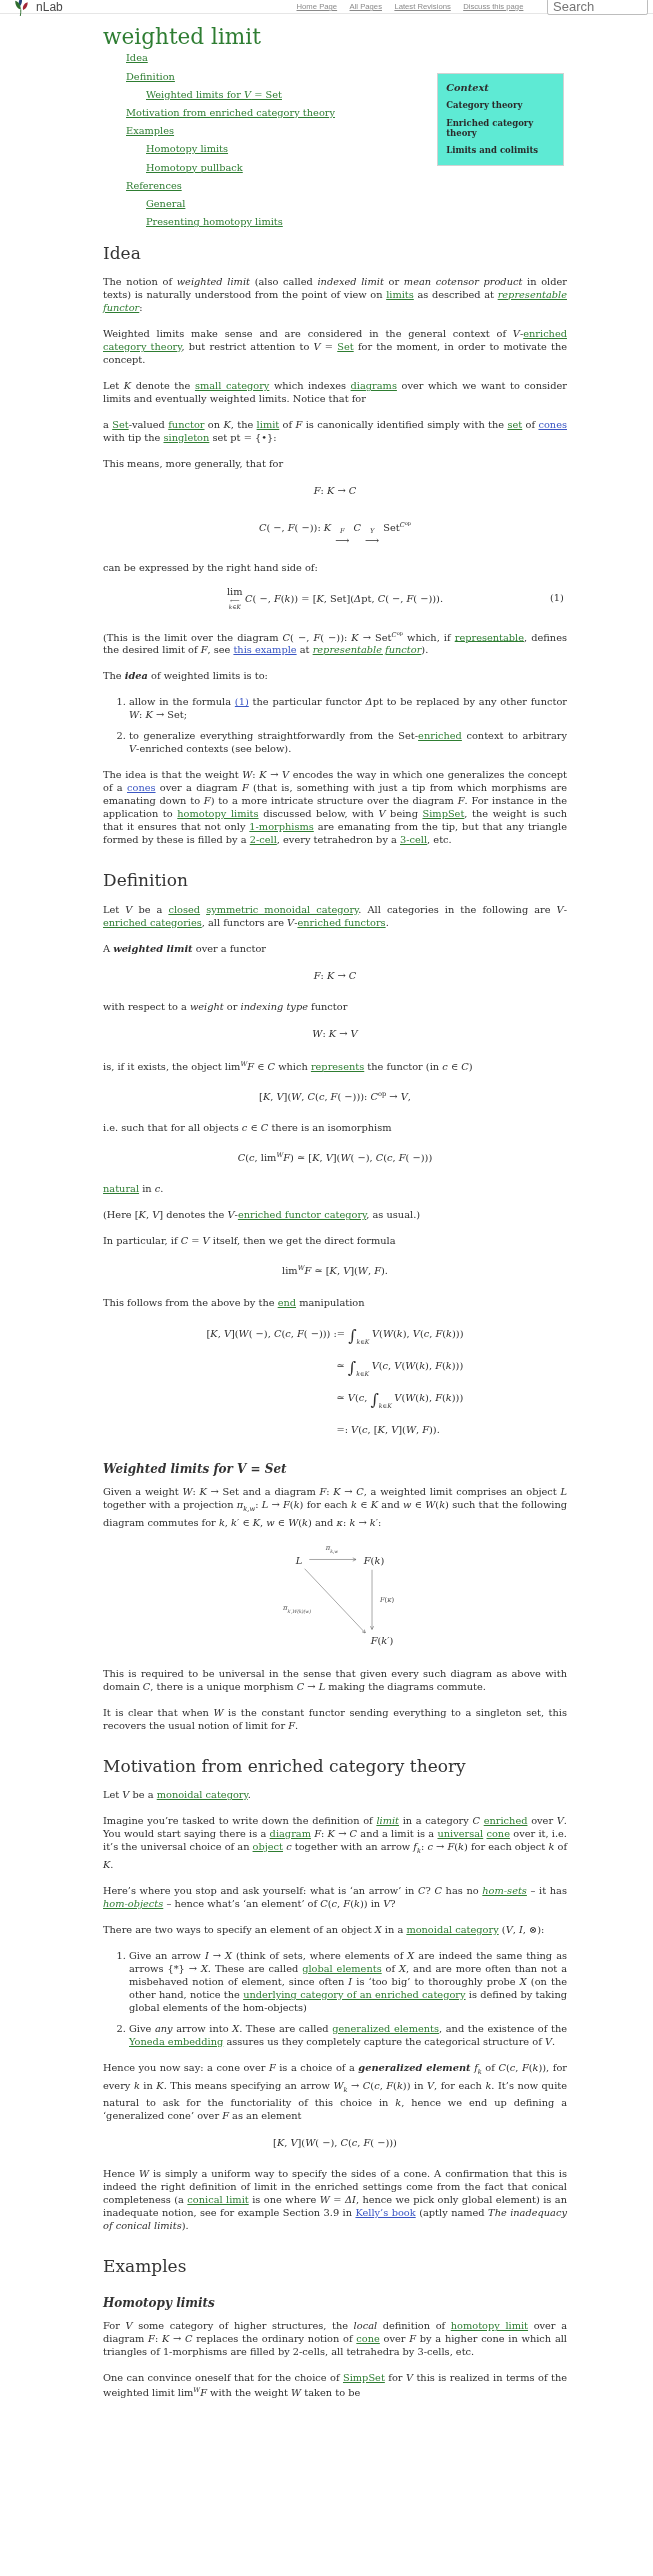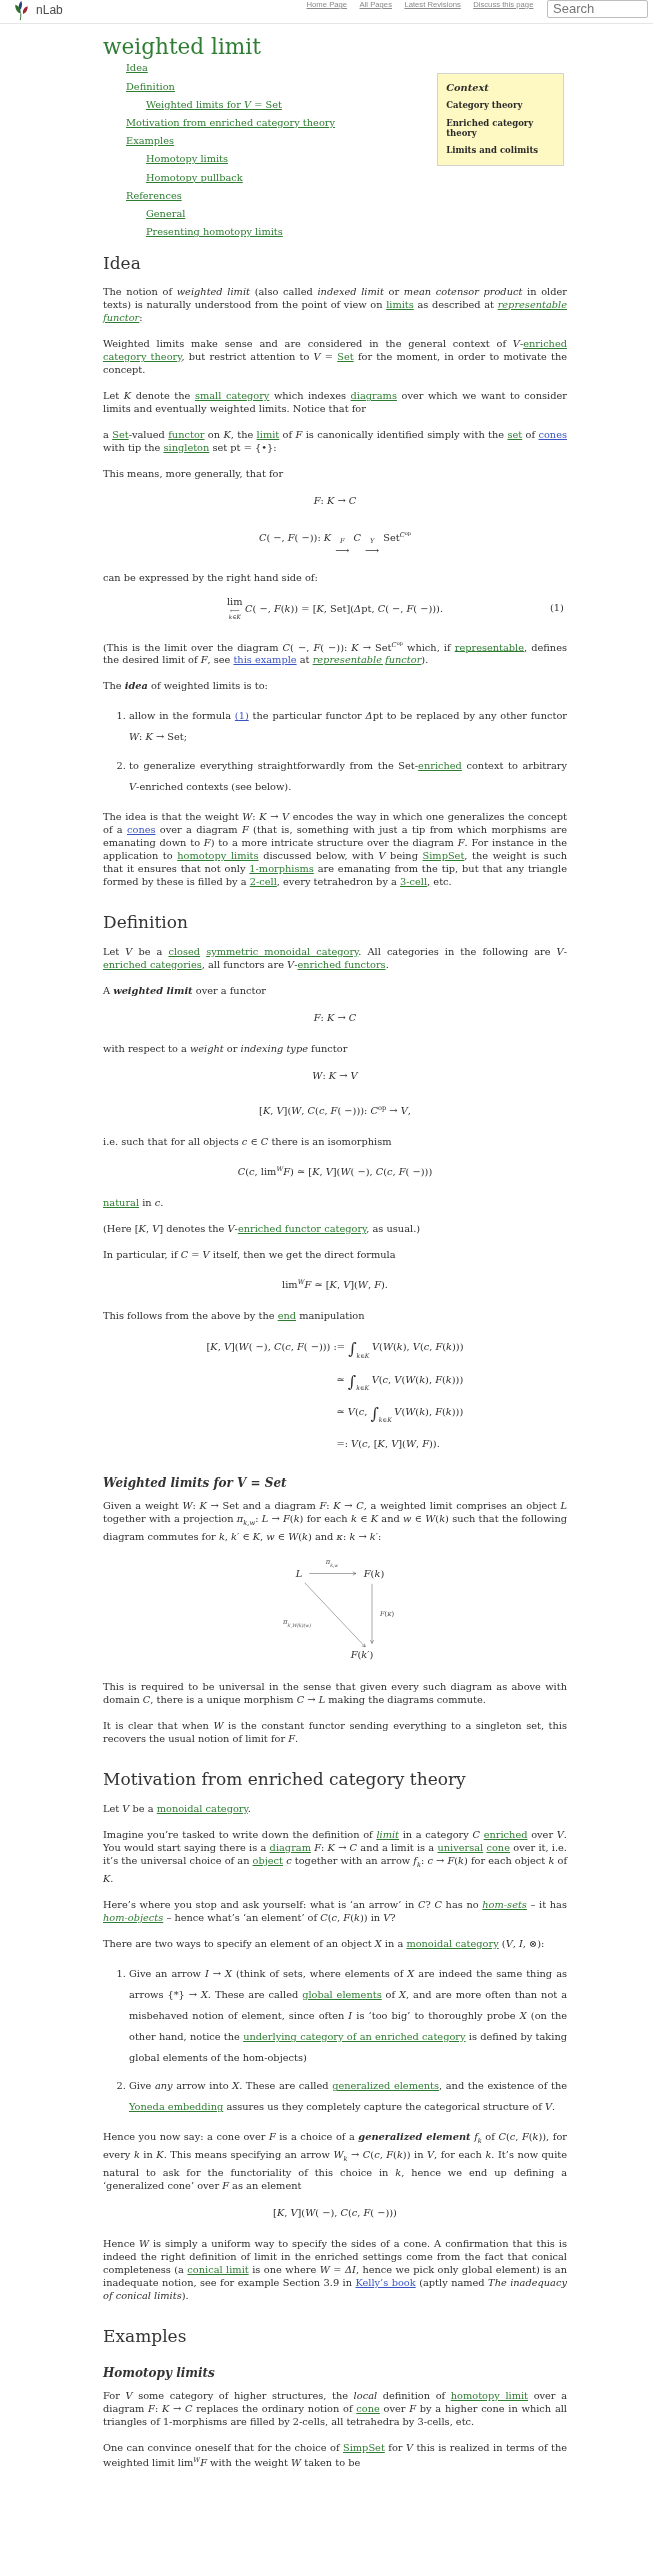--- a/index.html
+++ b/index.html
@@ -1,22 +1,22 @@
 <!DOCTYPE html>
 <html style="font-size:8.2px"><head>
 <meta charset="utf-8">
 <style>
   html,body{margin:0;padding:0;height:3091px;overflow:hidden;background:#fff;}
   body{width:653px;position:relative;font-family:"DejaVu Serif","DejaVu Sans",serif;color:#2e2e2e;}
   a{text-decoration:underline;cursor:pointer;}
   .lnk-wiki{color:#2e7d32;}
   .lnk-ext{color:#3a56c4;}
   
-  .site-header{height:24px;border-bottom:0.5px solid #e6e6e6;display:flex;align-items:flex-start;
-    padding:0 5.2px 0 12.4px;box-sizing:border-box;font-family:"Liberation Sans",sans-serif;}
+  .site-header{height:14px;border-bottom:0.5px solid #e6e6e6;display:flex;align-items:center;
+    padding:0 5.2px 0 12.4px;box-sizing:border-box;font-family:"Liberation Sans",sans-serif;gap:10px;}
   .logo{display:flex;align-items:center;gap:5.2px;text-decoration:none;}
   .logo-text{font-size:12px;color:#4a4a4a;}
   .top-nav{margin-left:auto;display:flex;gap:12.4px;align-items:center;}
   .top-nav a{color:#8a8a8a;font-size:7.7px;}
   .search-box input{width:101px;height:17.5px;border:0.5px solid #bdbdbd;border-radius:2.1px;
     padding:0 5.2px;font-size:13px;color:#333;margin-left:13.4px;box-sizing:border-box;
     font-family:"Liberation Sans",sans-serif;outline:none;}
   
   h1.page-title{font-size:21.6px;color:#2e7d32;font-weight:normal;margin:10.3px 0 3.1px 103px;}
   .content{margin-left:103px;width:464px;}
@@ -25,33 +25,33 @@
   h3.subsec{font-size:12px;font-style:italic;font-weight:bold;margin:19.6px 0 9.3px;color:#333;}
   p.para{font-size:9.8px;line-height:13px;text-align:justify;margin:0 0 13px;}
   
   .toc{margin:0 0 5.2px;}
   .toc-item{font-size:9.8px;margin-bottom:7.2px;}
   .toc-item.ind0{padding-left:23px;}
   .toc-item.ind1{padding-left:43px;}
   .toc-item a{color:#2e7d32;}
   
   .ctx{position:absolute;left:437px;top:73px;width:127px;border:0.5px solid #d2d2d2;
-    padding:7.7px 8.2px 3.1px;box-sizing:border-box;background:#fef9c3;}
+    padding:7.7px 8.2px 3.1px;box-sizing:border-box;background:#5eead4;}
   .ctx-title{font-style:italic;font-weight:bold;font-size:9.8px;margin-bottom:7.7px;}
   .ctx a{display:block;color:#2b2b2b;font-weight:bold;font-size:8.5px;text-decoration:none;margin-bottom:7.2px;}
   
   .math{position:relative;text-align:center;font-size:9.8px;line-height:16.5px;margin:4.1px 0 15.5px;}
   .eqnum{position:absolute;right:3.1px;top:3.1px;color:#333;}
   .mathlines{text-align:center;margin:6.2px 0 16.5px;font-size:9.8px;}
   .ml-inner{display:inline-block;text-align:left;}
   .ml-line{line-height:24px;}
   .ml-line.indent{padding-left:130px;}
   
   ol.blk{margin:0 0 13px;padding-left:26px;}
-  ol.blk li{margin-bottom:7.7px;font-size:9.8px;line-height:21px;text-align:justify;}
+  ol.blk li{margin-bottom:7.7px;font-size:9.8px;line-height:13px;text-align:justify;}
   
   .seg-i{font-style:italic;}
   .seg-bi{font-weight:bold;font-style:italic;}
   .seg-m{font-style:italic;}
   .seg-sup{font-size:68%;vertical-align:super;}
   .seg-supm{font-size:68%;vertical-align:super;font-style:italic;}
   .seg-supsup{font-size:52%;vertical-align:1.15em;}
   .seg-subi{font-size:68%;vertical-align:sub;font-style:italic;}
   .seg-int{font-size:16px;vertical-align:-3.6px;}
   .seg-isub{font-size:6.2px;font-style:italic;vertical-align:-7.2px;margin-right:2.6px;}
@@ -143,20 +143,21 @@
         <li><span>allow in the formula </span><a href="#" class="lnk-ext">(1)</a><span> the particular functor </span><span class="seg-m">Δ</span><span>pt to be replaced by any other functor </span><span class="seg-m">W</span><span>: </span><span class="seg-m">K</span><span> → Set;</span></li>
         <li><span>to generalize everything straightforwardly from the Set-</span><a href="#" class="lnk-wiki">enriched</a><span> context to arbitrary </span><span class="seg-m">V</span><span>-enriched contexts (see below).</span></li>
       </ol>
       <p class="para"><span>The idea is that the weight </span><span class="seg-m">W</span><span>: </span><span class="seg-m">K</span><span> → </span><span class="seg-m">V</span><span> encodes the way in which one generalizes the concept of a </span><a href="#" class="lnk-ext">cones</a><span> over a diagram </span><span class="seg-m">F</span><span> (that is, something with just a tip from which morphisms are emanating down to </span><span class="seg-m">F</span><span>) to a more intricate structure over the diagram </span><span class="seg-m">F</span><span>. For instance in the application to </span><a href="#" class="lnk-wiki">homotopy limits</a><span> discussed below, with </span><span class="seg-m">V</span><span> being </span><a href="#" class="lnk-wiki">SimpSet</a><span>, the weight is such that it ensures that not only </span><a href="#" class="lnk-wiki">1-morphisms</a><span> are emanating from the tip, but that any triangle formed by these is filled by a </span><a href="#" class="lnk-wiki">2-cell</a><span>, every tetrahedron by a </span><a href="#" class="lnk-wiki">3-cell</a><span>, etc.</span></p>
       <h2 class="sec"><span>Definition</span></h2>
       <p class="para"><span>Let </span><span class="seg-m">V</span><span> be a </span><a href="#" class="lnk-wiki">closed</a><span> </span><a href="#" class="lnk-wiki">symmetric monoidal category</a><span>. All categories in the following are </span><span class="seg-m">V</span><span>-</span><a href="#" class="lnk-wiki">enriched categories</a><span>, all functors are </span><span class="seg-m">V</span><span>-</span><a href="#" class="lnk-wiki">enriched functors</a><span>.</span></p>
       <p class="para"><span>A </span><span class="seg-bi">weighted limit</span><span> over a functor</span></p>
       <div class="math"><span class="seg-m">F</span><span class="seg-r">: </span><span class="seg-m">K</span><span class="seg-r"> → </span><span class="seg-m">C</span></div>
       <p class="para"><span>with respect to a </span><span class="seg-i">weight</span><span> or </span><span class="seg-i">indexing type</span><span> functor</span></p>
       <div class="math"><span class="seg-m">W</span><span class="seg-r">: </span><span class="seg-m">K</span><span class="seg-r"> → </span><span class="seg-m">V</span></div>
+      <p class="para"><span>is, if it exists, the object lim</span><span class="seg-supm">W</span><span class="seg-m">F</span><span> ∈ </span><span class="seg-m">C</span><span> which </span><a href="#" class="lnk-wiki">represents</a><span> the functor (in </span><span class="seg-m">c</span><span> ∈ </span><span class="seg-m">C</span><span>)</span></p>
       <div class="math"><span class="seg-r">[</span><span class="seg-m">K</span><span class="seg-r">, </span><span class="seg-m">V</span><span class="seg-r">](</span><span class="seg-m">W</span><span class="seg-r">, </span><span class="seg-m">C</span><span class="seg-r">(</span><span class="seg-m">c</span><span class="seg-r">, </span><span class="seg-m">F</span><span class="seg-r">( −))): </span><span class="seg-m">C</span><span class="seg-sup">op</span><span class="seg-r"> → </span><span class="seg-m">V</span><span class="seg-r">,</span></div>
       <p class="para"><span>i.e. such that for all objects </span><span class="seg-m">c</span><span> ∈ </span><span class="seg-m">C</span><span> there is an isomorphism</span></p>
       <div class="math"><span class="seg-m">C</span><span class="seg-r">(</span><span class="seg-m">c</span><span class="seg-r">, lim</span><span class="seg-supm">W</span><span class="seg-m">F</span><span class="seg-r">) ≃ [</span><span class="seg-m">K</span><span class="seg-r">, </span><span class="seg-m">V</span><span class="seg-r">](</span><span class="seg-m">W</span><span class="seg-r">( −), </span><span class="seg-m">C</span><span class="seg-r">(</span><span class="seg-m">c</span><span class="seg-r">, </span><span class="seg-m">F</span><span class="seg-r">( −)))</span></div>
       <p class="para"><a href="#" class="lnk-wiki">natural</a><span> in </span><span class="seg-m">c</span><span>.</span></p>
       <p class="para"><span>(Here [</span><span class="seg-m">K</span><span>, </span><span class="seg-m">V</span><span>] denotes the </span><span class="seg-m">V</span><span>-</span><a href="#" class="lnk-wiki">enriched functor category</a><span>, as usual.)</span></p>
       <p class="para"><span>In particular, if </span><span class="seg-m">C</span><span> = </span><span class="seg-m">V</span><span> itself, then we get the direct formula</span></p>
       <div class="math"><span class="seg-r">lim</span><span class="seg-supm">W</span><span class="seg-m">F</span><span class="seg-r"> ≃ [</span><span class="seg-m">K</span><span class="seg-r">, </span><span class="seg-m">V</span><span class="seg-r">](</span><span class="seg-m">W</span><span class="seg-r">, </span><span class="seg-m">F</span><span class="seg-r">).</span></div>
       <p class="para"><span>This follows from the above by the </span><a href="#" class="lnk-wiki">end</a><span> manipulation</span></p>
       <div class="mathlines"><div class="ml-inner"><div class="ml-line"><span class="seg-r">[</span><span class="seg-m">K</span><span class="seg-r">, </span><span class="seg-m">V</span><span class="seg-r">](</span><span class="seg-m">W</span><span class="seg-r">( −), </span><span class="seg-m">C</span><span class="seg-r">(</span><span class="seg-m">c</span><span class="seg-r">, </span><span class="seg-m">F</span><span class="seg-r">( −)))  :=  </span><span class="seg-int">∫</span><span class="seg-isub">k∈K</span><span class="seg-m">V</span><span class="seg-r">(</span><span class="seg-m">W</span><span class="seg-r">(</span><span class="seg-m">k</span><span class="seg-r">), </span><span class="seg-m">V</span><span class="seg-r">(</span><span class="seg-m">c</span><span class="seg-r">, </span><span class="seg-m">F</span><span class="seg-r">(</span><span class="seg-m">k</span><span class="seg-r">)))</span></div><div class="ml-line indent"><span class="seg-r">≃  </span><span class="seg-int">∫</span><span class="seg-isub">k∈K</span><span class="seg-m">V</span><span class="seg-r">(</span><span class="seg-m">c</span><span class="seg-r">, </span><span class="seg-m">V</span><span class="seg-r">(</span><span class="seg-m">W</span><span class="seg-r">(</span><span class="seg-m">k</span><span class="seg-r">), </span><span class="seg-m">F</span><span class="seg-r">(</span><span class="seg-m">k</span><span class="seg-r">)))</span></div><div class="ml-line indent"><span class="seg-r">≃  </span><span class="seg-m">V</span><span class="seg-r">(</span><span class="seg-m">c</span><span class="seg-r">, </span><span class="seg-int">∫</span><span class="seg-isub">k∈K</span><span class="seg-m">V</span><span class="seg-r">(</span><span class="seg-m">W</span><span class="seg-r">(</span><span class="seg-m">k</span><span class="seg-r">), </span><span class="seg-m">F</span><span class="seg-r">(</span><span class="seg-m">k</span><span class="seg-r">)))</span></div><div class="ml-line indent"><span class="seg-r">=:  </span><span class="seg-m">V</span><span class="seg-r">(</span><span class="seg-m">c</span><span class="seg-r">, [</span><span class="seg-m">K</span><span class="seg-r">, </span><span class="seg-m">V</span><span class="seg-r">](</span><span class="seg-m">W</span><span class="seg-r">, </span><span class="seg-m">F</span><span class="seg-r">)).</span></div></div></div>
       <h3 class="subsec"><span>Weighted limits for </span><span class="seg-m">V</span><span> = Set</span></h3>
@@ -167,21 +168,21 @@
             <marker id="ah" viewBox="0 0 10 10" refX="9" refY="5" markerWidth="8" markerHeight="8" orient="auto-start-reverse">
               <path d="M1 1 L9 5 L1 9" fill="none" stroke="#555" stroke-width="1.3"></path>
             </marker>
           </defs>
           <line x1="115" y1="34" x2="206" y2="34" stroke="#555" stroke-width="1" marker-end="url(#ah)"></line>
           <line x1="237" y1="54" x2="237" y2="170" stroke="#555" stroke-width="1" marker-end="url(#ah)"></line>
           <line x1="106" y1="52" x2="224" y2="177" stroke="#555" stroke-width="1" marker-end="url(#ah)"></line>
         </svg>
         <span class="dnode" style="left: 49px; top: 17.5px;"><span class="seg-m">L</span></span>
         <span class="dnode" style="left: 124px; top: 17.5px;"><span class="seg-m">F</span><span class="seg-r">(</span><span class="seg-m">k</span><span class="seg-r">)</span></span>
-        <span class="dnode" style="left: 112px; top: 98px;"><span class="seg-m">F</span><span class="seg-r">(</span><span class="seg-m">k′</span><span class="seg-r">)</span></span>
+        <span class="dnode" style="left: 132px; top: 98px;"><span class="seg-m">F</span><span class="seg-r">(</span><span class="seg-m">k′</span><span class="seg-r">)</span></span>
         <span class="dnode small" style="left: 82px; top: 7.2px;"><span class="seg-m">π</span><span class="seg-subi">k,w</span></span>
         <span class="dnode small" style="left: 137px; top: 58px;"><span class="seg-m">F</span><span class="seg-r">(</span><span class="seg-m">κ</span><span class="seg-r">)</span></span>
         <span class="dnode small" style="left: 47px; top: 67px;"><span class="seg-m">π</span><span class="seg-subi">k′,W(k)(w)</span></span>
       </div>
       <p class="para"><span>This is required to be universal in the sense that given every such diagram as above with domain </span><span class="seg-m">C</span><span>, there is a unique morphism </span><span class="seg-m">C</span><span> → </span><span class="seg-m">L</span><span> making the diagrams commute.</span></p>
       <p class="para"><span>It is clear that when </span><span class="seg-m">W</span><span> is the constant functor sending everything to a singleton set, this recovers the usual notion of limit for </span><span class="seg-m">F</span><span>.</span></p>
       <h2 class="sec"><span>Motivation from enriched category theory</span></h2>
       <p class="para"><span>Let </span><span class="seg-m">V</span><span> be a </span><a href="#" class="lnk-wiki">monoidal category</a><span>.</span></p>
       <p class="para"><span>Imagine you’re tasked to write down the definition of </span><a href="#" class="lnk-wiki seg-i">limit</a><span> in a category </span><span class="seg-m">C</span><span> </span><a href="#" class="lnk-wiki">enriched</a><span> over </span><span class="seg-m">V</span><span>. You would start saying there is a </span><a href="#" class="lnk-wiki">diagram</a><span> </span><span class="seg-m">F</span><span>: </span><span class="seg-m">K</span><span> → </span><span class="seg-m">C</span><span> and a limit is a </span><a href="#" class="lnk-wiki">universal</a><span> </span><a href="#" class="lnk-wiki">cone</a><span> over it, i.e. it’s the universal choice of an </span><a href="#" class="lnk-wiki">object</a><span> </span><span class="seg-m">c</span><span> together with an arrow </span><span class="seg-m">f</span><span class="seg-subi">k</span><span>: </span><span class="seg-m">c</span><span> → </span><span class="seg-m">F</span><span>(</span><span class="seg-m">k</span><span>) for each object </span><span class="seg-m">k</span><span> of </span><span class="seg-m">K</span><span>.</span></p>
       <p class="para"><span>Here’s where you stop and ask yourself: what is ‘an arrow’ in </span><span class="seg-m">C</span><span>? </span><span class="seg-m">C</span><span> has no </span><a href="#" class="lnk-wiki seg-i">hom-sets</a><span> – it has </span><a href="#" class="lnk-wiki seg-i">hom-objects</a><span> – hence what’s ‘an element’ of </span><span class="seg-m">C</span><span>(</span><span class="seg-m">c</span><span>, </span><span class="seg-m">F</span><span>(</span><span class="seg-m">k</span><span>)) in </span><span class="seg-m">V</span><span>?</span></p>

